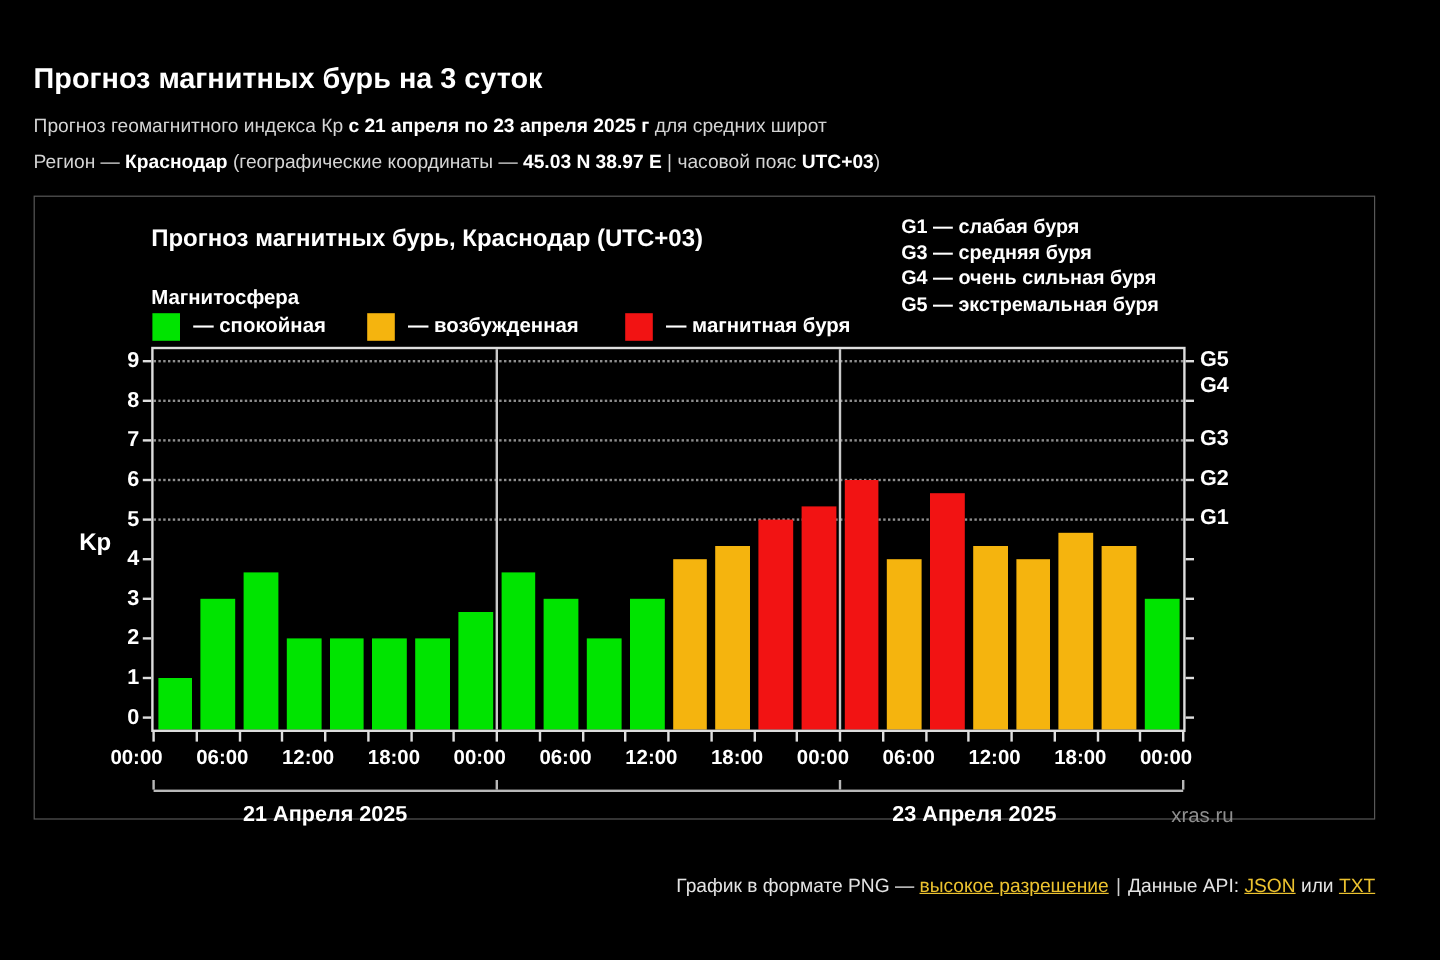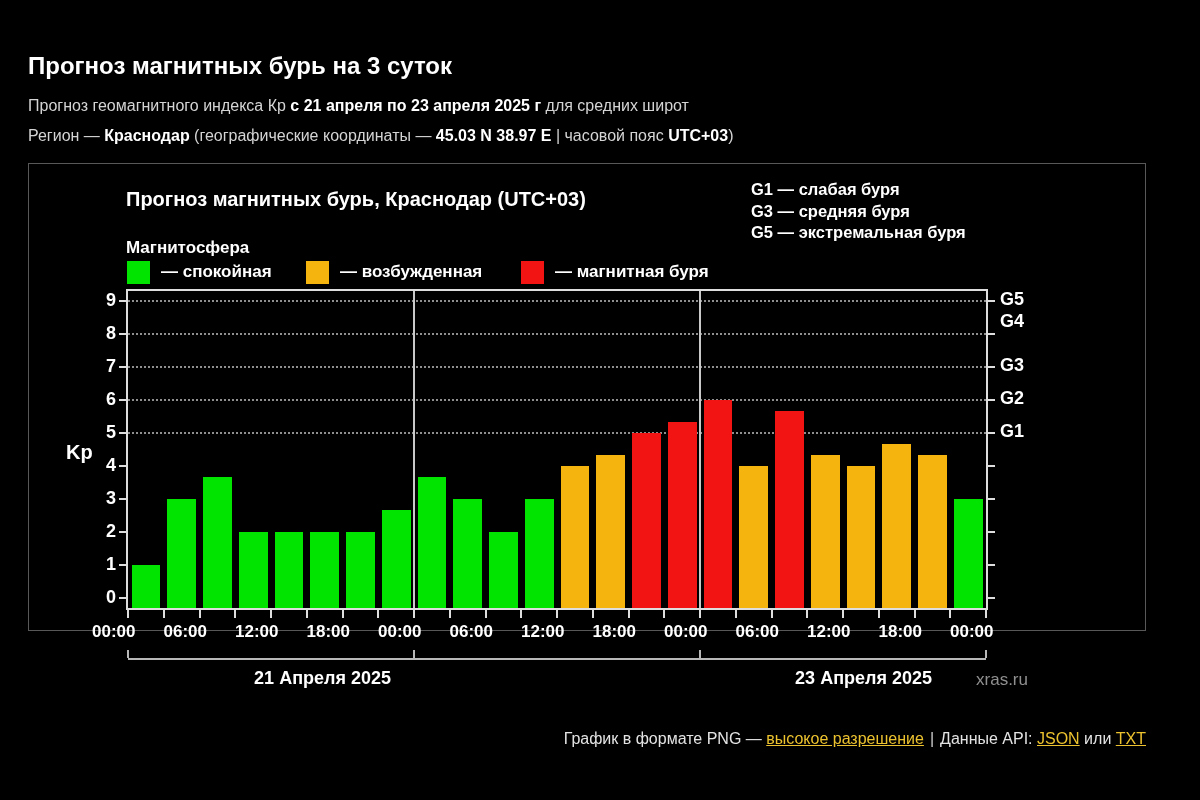--- a/index.html
+++ b/index.html
@@ -6,21 +6,21 @@
   html,body { width:1200px; height:800px; background:#000; overflow:hidden;
               font-family:"Liberation Sans", sans-serif; }
   body { position:relative; color:#fff; }
 
   .page-title { position:absolute; left:28px; top:52px; font-size:24px; font-weight:bold; color:#fff; }
   .sub-line  { position:absolute; left:28px; font-size:16px; color:#d4d4d4; }
   .sub-line b { color:#fff; }
   #subtitle { top:97px; }
   #region-line { top:127px; }
 
-  .chart-box { position:absolute; left:28px; top:163px; width:1118px; height:468px;
+  .chart-box { position:absolute; left:28px; top:163px; width:1118px; height:520px;
                background:#000; border:1px solid #585858; font-weight:bold; }
 
   .chart-title { position:absolute; left:97px; top:24px; font-size:20px; color:#fff; }
   .legend-title { position:absolute; left:97px; top:74px; font-size:17px; color:#fff; }
 
   .legend-item { position:absolute; top:96px; height:24px; display:flex; align-items:center; }
   .legend-swatch { width:23px; height:23px; display:inline-block; }
   .legend-label { font-size:17px; margin-left:11px; color:#fff; white-space:nowrap; }
 
   .g-legend { position:absolute; left:722px; top:15px; font-size:16.5px; line-height:21.6px; color:#fff; }
@@ -34,21 +34,21 @@
   .sep  { position:absolute; top:0; width:2px; height:317px; background:#c9c9c9; z-index:3; }
 
   .tick { position:absolute; background:#dedede; }
   .ylab { position:absolute; left:-46px; width:34px; text-align:right; font-size:18px; color:#fff; }
   .glab { position:absolute; left:872px; width:60px; text-align:left; font-size:18px; color:#fff; }
   .xlab { position:absolute; width:72px; text-align:left; top:331px; font-size:17px; color:#fff; white-space:nowrap; }
   .kp-label { position:absolute; left:-62px; top:150px; font-size:20px; color:#fff; }
 
   .bracket-line { position:absolute; left:0; top:367px; width:858px; height:2px; background:#b8b8b8; }
   .bracket-tick { position:absolute; top:359px; width:2px; height:8px; background:#b8b8b8; }
-  .day-label { position:absolute; top:377px; width:240px; text-align:right; font-size:18px; color:#fff; }
+  .day-label { position:absolute; top:377px; width:240px; text-align:center; font-size:18px; color:#fff; }
   .watermark { position:absolute; left:780px; top:379px; width:120px; text-align:right;
                font-size:17px; font-weight:normal; color:#8f8f8f; }
 
   .footer { position:absolute; top:730px; right:54px; font-size:16px; color:#e3e3e3;
             white-space:nowrap; }
   .footer a { color:#ecc22f; text-decoration:underline; }
   .footer .pipe { color:#cfcfcf; padding:0 6px; }
 </style>
 </head>
 <body>
@@ -72,20 +72,21 @@
     <span class="legend-label">— магнитная буря</span>
   </div>
   <div class="legend-item" style="left:277px;">
     <span class="legend-swatch" id="sw-excited" style="background: rgb(245, 180, 14);"></span>
     <span class="legend-label">— возбужденная</span>
   </div>
 
   <div class="g-legend">
     <div>G1 — слабая буря</div>
     <div>G3 — средняя буря</div>
+    <div>G4 — очень сильная буря</div>
     <div>G5 — экстремальная буря</div>
   </div>
 
   <div class="plot-wrap" id="plot">
     <div class="plot-frame"></div>
     <div class="kp-label">Kp</div>
     <div class="watermark">xras.ru</div>
   <div class="grid" style="top: 140.99px;"></div>
       <div class="grid" style="top: 107.969px;"></div>
       <div class="grid" style="top: 74.9479px;"></div>

